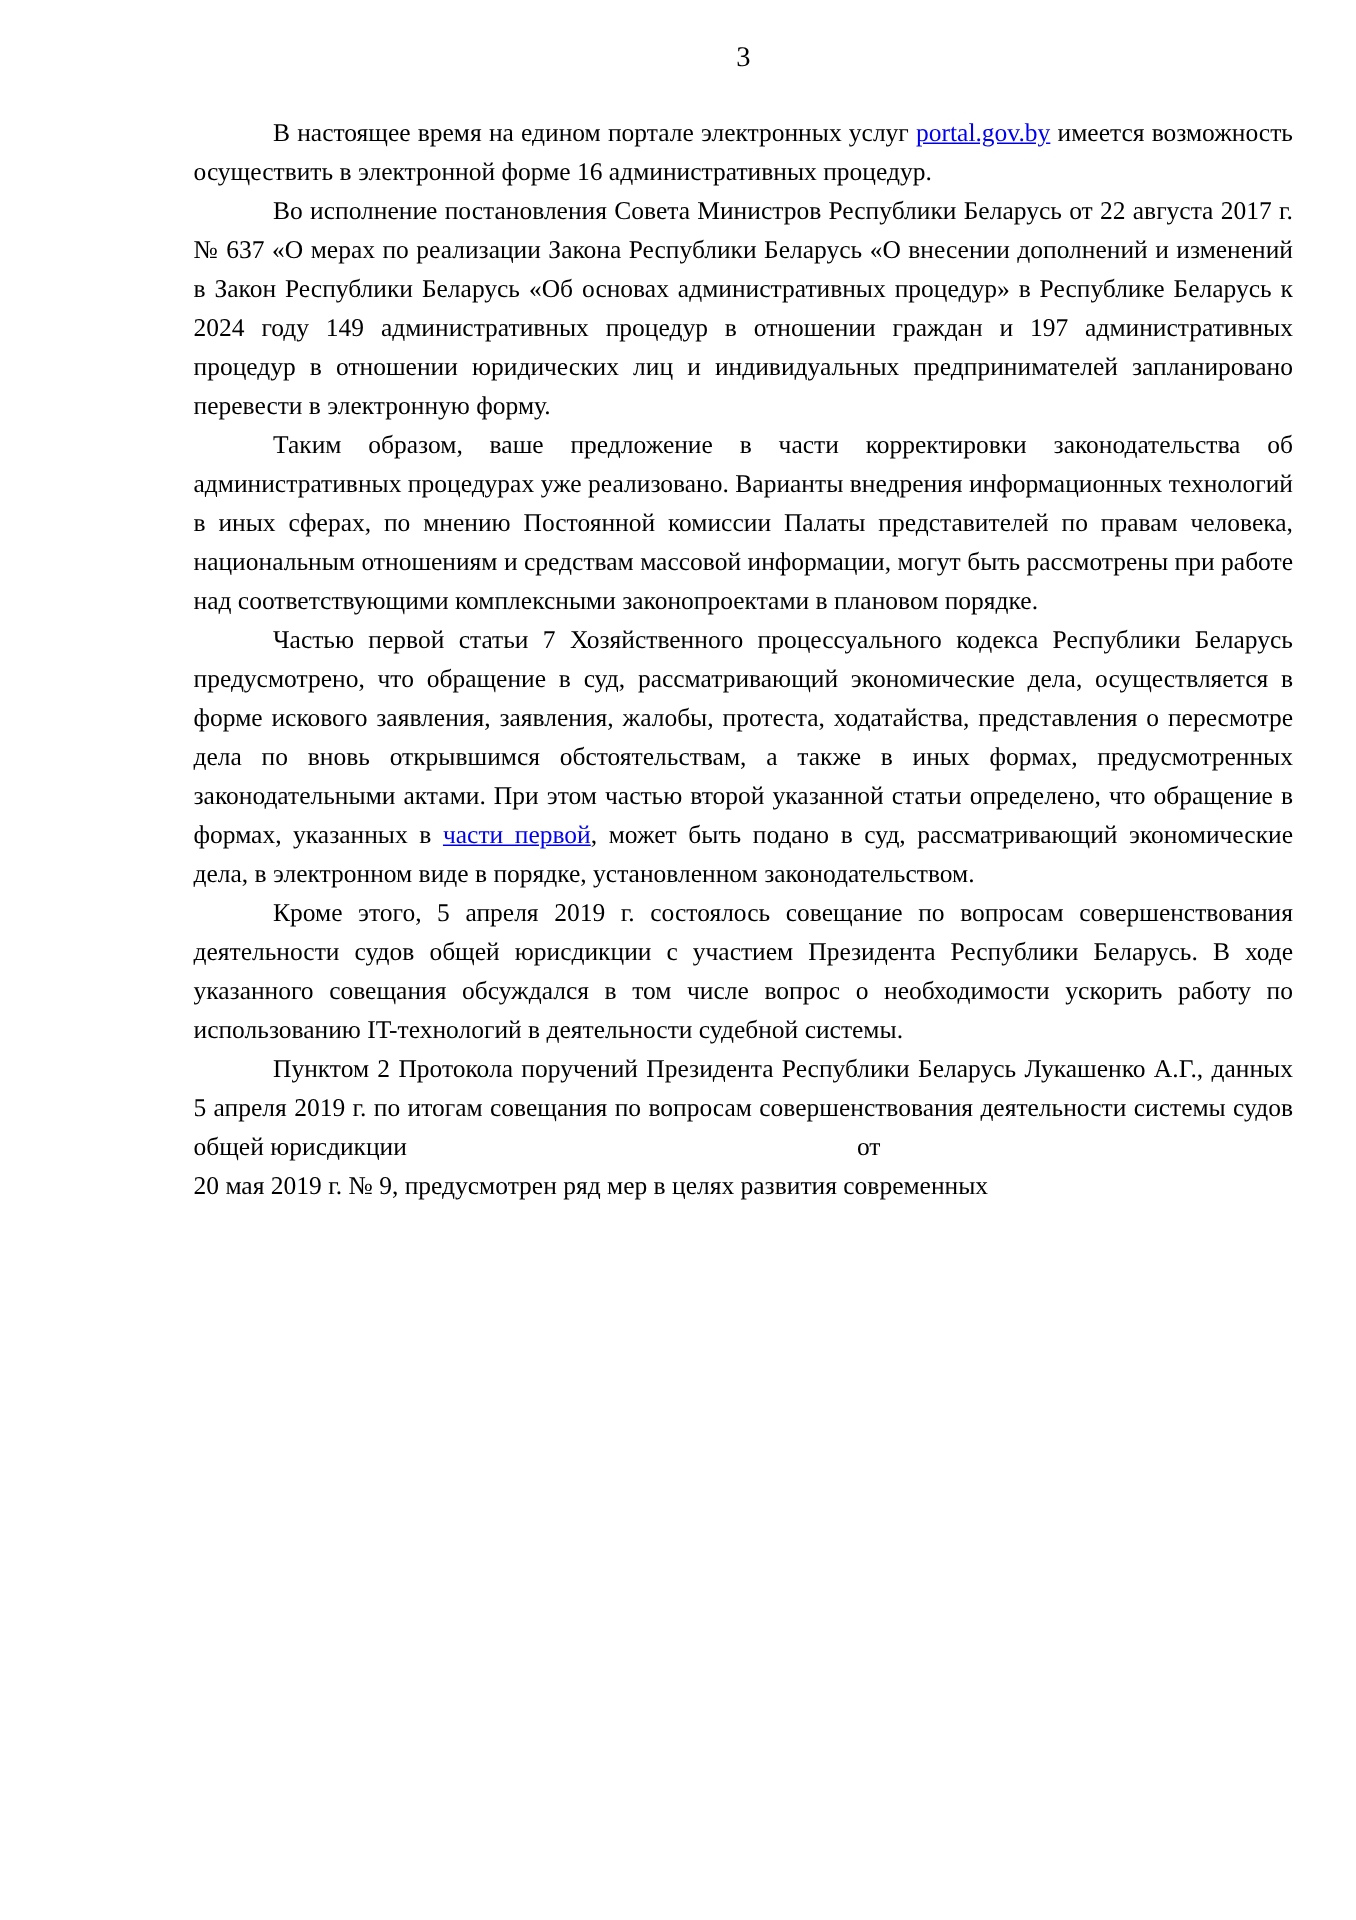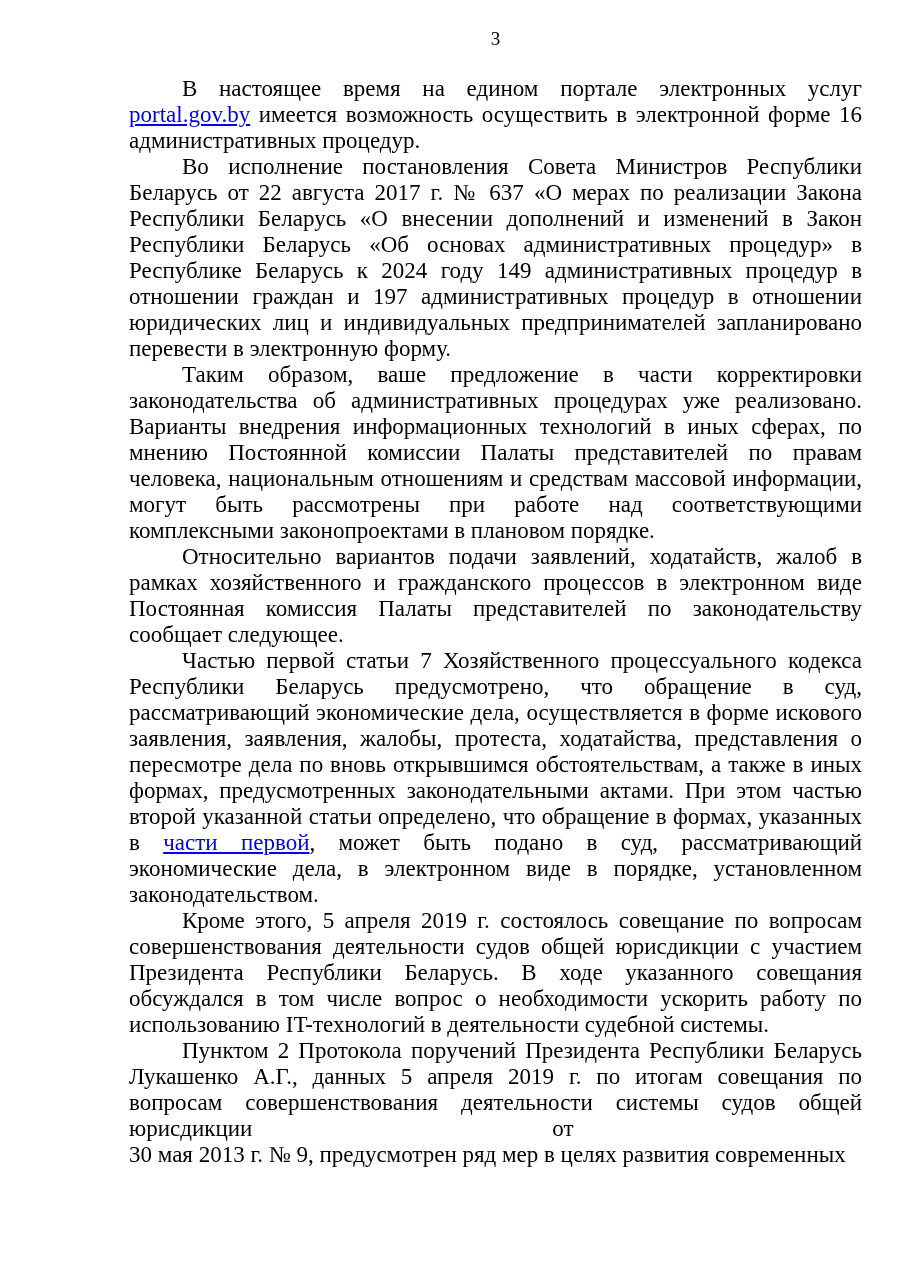--- a/index.html
+++ b/index.html
@@ -22,21 +22,21 @@
     background: var(--page-bg, #ffffff);
   }
   .page-number {
     text-align: center;
     font-size: 19px;
     line-height: 22px;
     margin-bottom: 26px;
     color: var(--text-color, #000000);
   }
   .doc-body {
-    font-size: 23px;
+    font-size: 17px;
     line-height: 26px;
     color: var(--text-color, #000000);
   }
   .para {
     margin: 0;
     text-align: justify;
     text-indent: 53px;
   }
   .para span, .para a {
     text-indent: 0;
@@ -57,18 +57,17 @@
 </style>
 </head>
 <body>
 
 <div class="page">
   <div class="page-number">3</div>
   <div class="doc-body">
       <p class="para"><span>В настоящее время на едином портале электронных услуг </span><a class="doc-link" href="#">portal.gov.by</a><span> имеется возможность осуществить в электронной форме 16 административных процедур.</span></p>
       <p class="para"><span>Во исполнение постановления Совета Министров Республики Беларусь от 22 августа 2017 г. № 637 «О мерах по реализации Закона Республики Беларусь «О внесении дополнений и изменений в Закон Республики Беларусь «Об основах административных процедур» в Республике Беларусь к 2024 году 149 административных процедур в отношении граждан и 197 административных процедур в отношении юридических лиц и индивидуальных предпринимателей запланировано перевести в электронную форму.</span></p>
       <p class="para"><span>Таким образом, ваше предложение в части корректировки законодательства об административных процедурах уже реализовано. Варианты внедрения информационных технологий в иных сферах, по мнению Постоянной комиссии Палаты представителей по правам человека, национальным отношениям и средствам массовой информации, могут быть рассмотрены при работе над соответствующими комплексными законопроектами в плановом порядке.</span></p>
-      <p class="para"><span>Относительно вариантов подачи заявлений, ходатайств, жалоб в рамках хозяйственного и гражданского процессов в электронном виде Постоянная комиссия Палаты представителей по законодательству сообщает следующее.</span></p>
       <p class="para"><span>Частью первой статьи 7 Хозяйственного процессуального кодекса Республики Беларусь предусмотрено, что обращение в суд, рассматривающий экономические дела, осуществляется в форме искового заявления, заявления, жалобы, протеста, ходатайства, представления о пересмотре дела по вновь открывшимся обстоятельствам, а также в иных формах, предусмотренных законодательными актами. При этом частью второй указанной статьи определено, что обращение в формах, указанных в </span><a class="doc-link" href="#">части первой</a><span>, может быть подано в суд, рассматривающий экономические дела, </span><span class="bold">в электронном виде</span><span> в порядке, установленном законодательством.</span></p>
       <p class="para"><span>Кроме этого, 5 апреля 2019 г. состоялось совещание по вопросам совершенствования деятельности судов общей юрисдикции с участием Президента Республики Беларусь. В ходе указанного совещания обсуждался в том числе вопрос о необходимости ускорить работу по использованию IT-технологий в деятельности судебной системы.</span></p>
-      <p class="para"><span>Пунктом 2 Протокола поручений Президента Республики Беларусь Лукашенко А.Г., данных 5 апреля 2019 г. по итогам совещания по вопросам совершенствования деятельности системы судов общей юрисдикции</span><span class="gap"></span><span>от</span><br><span>30 мая 2013 г. № 9, предусмотрен ряд мер в целях развития современных</span></p>
+      <p class="para"><span>Пунктом 2 Протокола поручений Президента Республики Беларусь Лукашенко А.Г., данных 5 апреля 2019 г. по итогам совещания по вопросам совершенствования деятельности системы судов общей юрисдикции</span><span class="gap"></span><span>от</span><br><span>20 мая 2019 г. № 9, предусмотрен ряд мер в целях развития современных</span></p>
     </div>
 </div>
 
 </body></html>

